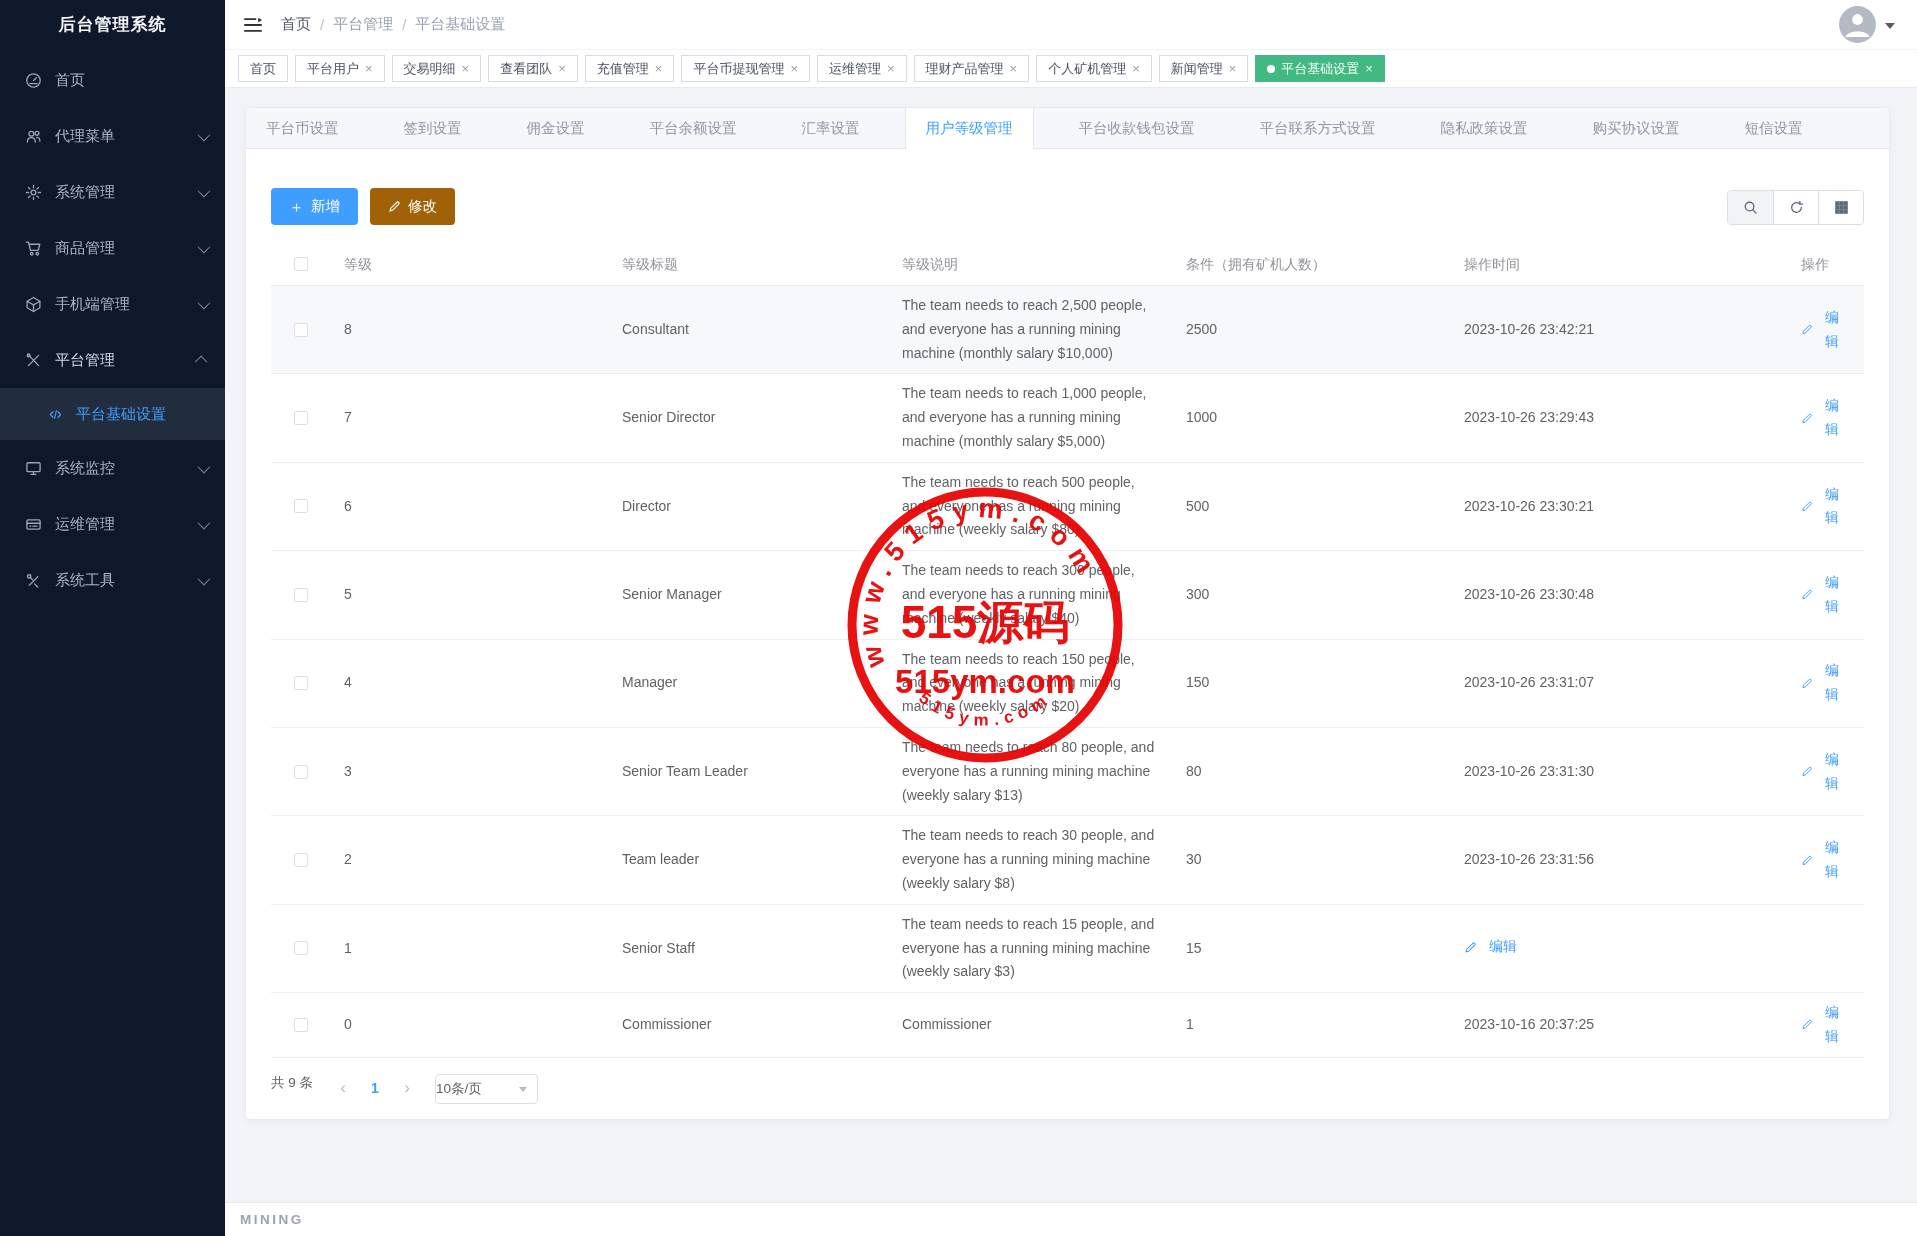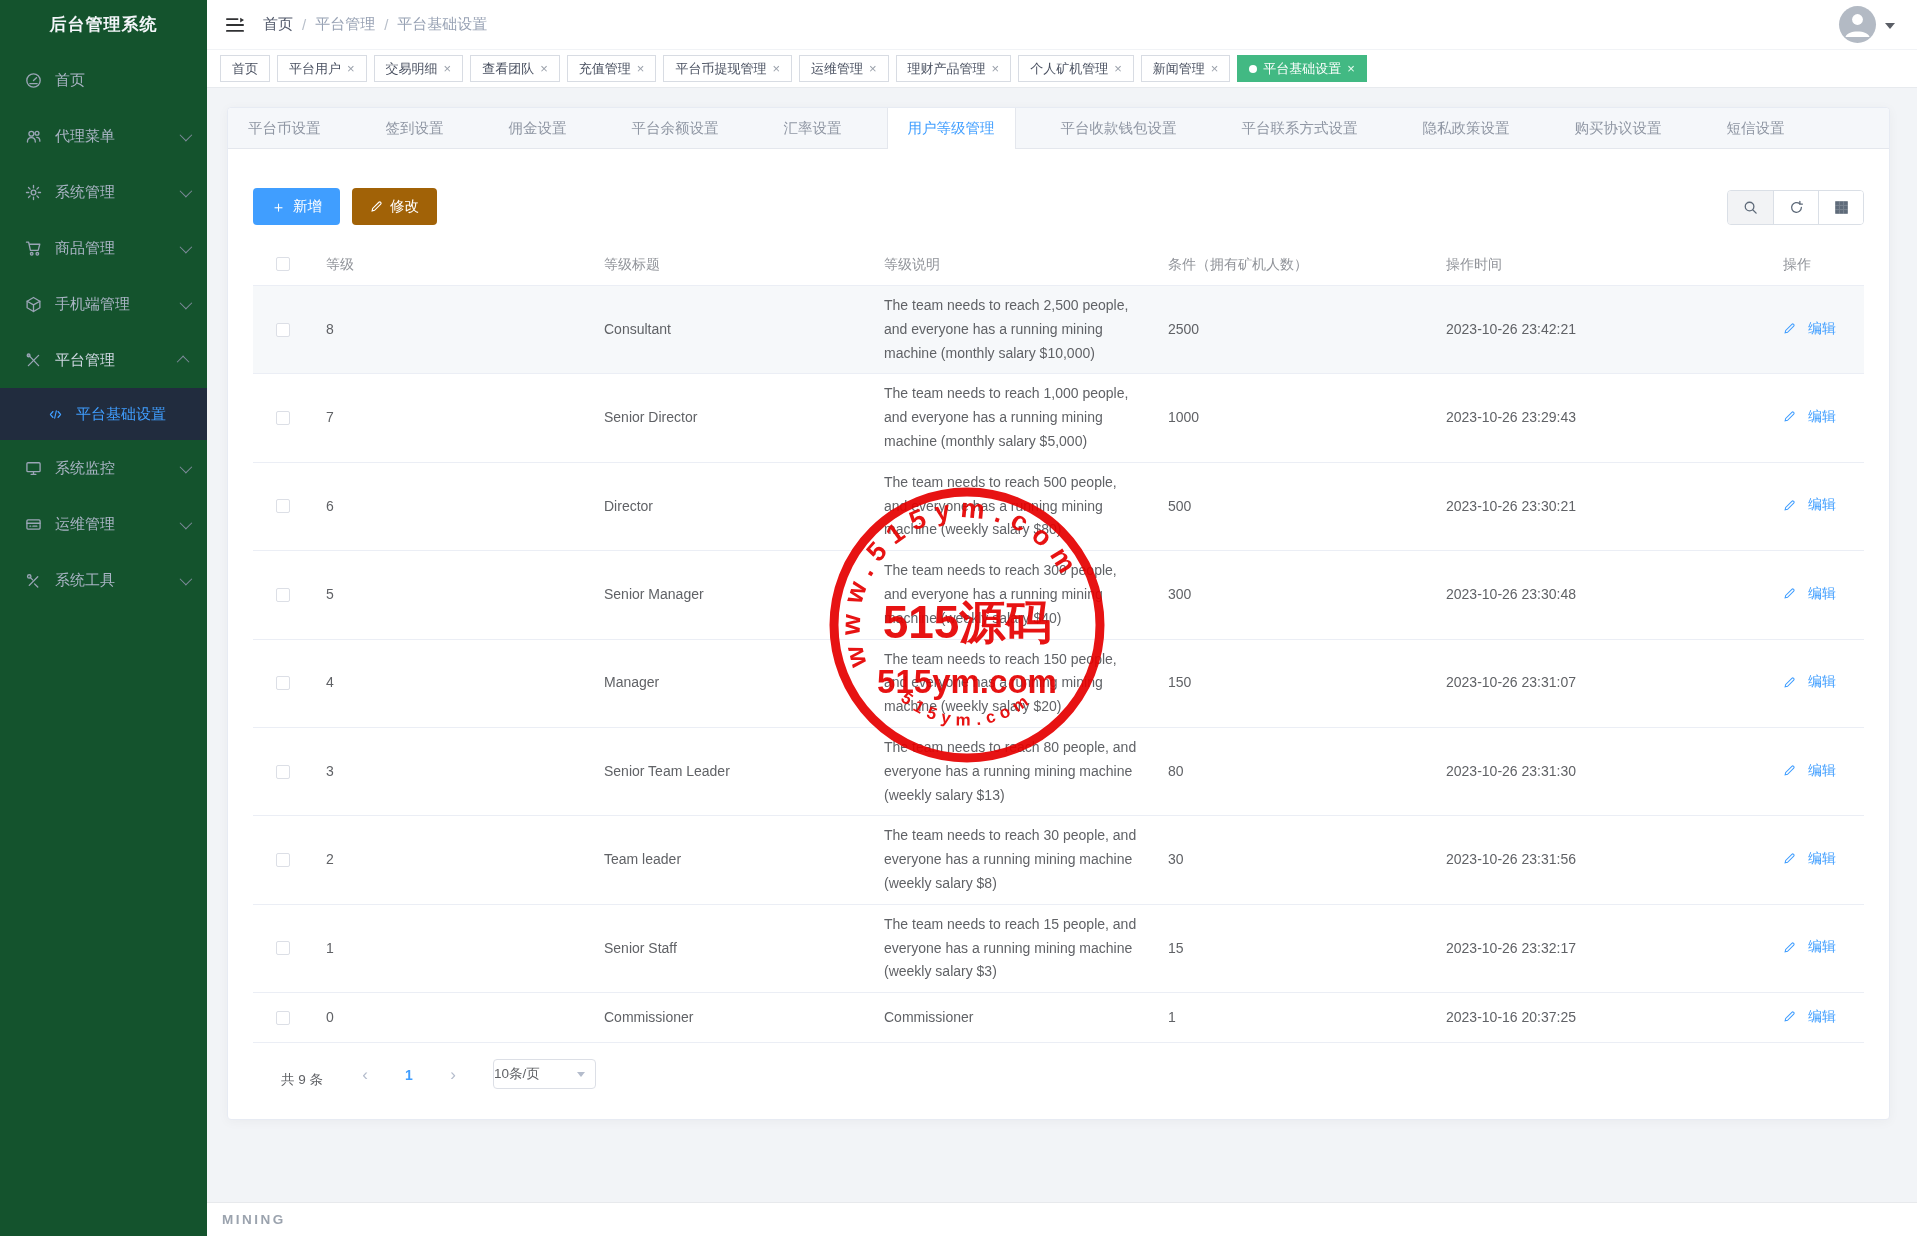--- a/index.html
+++ b/index.html
@@ -1,21 +1,21 @@
 <!DOCTYPE html>
 <html><head>
 <meta charset="utf-8">
 <style>
   * { box-sizing: border-box; margin: 0; padding: 0; }
   html,body { width:1917px; height:1236px; overflow:hidden; }
   body { font-family:"Liberation Sans","DejaVu Sans",sans-serif; background:#f2f4f7; color:#606266; }
   .app { display:flex; width:1917px; height:1236px; }
 
   
-  .sidebar { width:207px; flex-shrink:0; background:#14532d; display:flex; flex-direction:column; }
+  .sidebar { width:225px; flex-shrink:0; background:#0f172a; display:flex; flex-direction:column; }
   .logo { height:50px; line-height:50px; text-align:center; color:#f4f6fa; font-size:17px; font-weight:bold; letter-spacing:1px; }
   .menu { margin-top:2px; }
   .menu-item { height:56px; display:flex; align-items:center; padding:0 18px 0 25px; color:#a9b4c4; font-size:15px; cursor:pointer; }
   .menu-item.expanded { color:#cfd7e2; }
   .mi-icon { width:17px; height:17px; margin-right:13px; display:inline-flex; color:#9aa5b6; }
   .mi-icon svg, .chev svg { width:100%; height:100%; }
   .mi-icon svg { fill:none; stroke:currentColor; stroke-width:1.25; stroke-linecap:round; stroke-linejoin:round; }
   .mi-label { flex:1; }
   .chev { width:9px; height:9px; border-right:1.6px solid #7f8b9c; border-bottom:1.6px solid #7f8b9c; transform:rotate(45deg) translateY(-2px); }
   .chev.up { transform:rotate(-135deg) translateY(-2px); }
@@ -72,21 +72,21 @@
   .thead .cell { padding:11px 13px; line-height:20px; }
   .c0 { width:60px; display:flex; justify-content:center; padding-left:0; padding-right:0; }
   .c1 { width:278px; } .c2 { width:280px; } .c3 { width:284px; } .c4 { width:278px; } .c5 { width:337px; }
   .c6 { flex:1; }
   .trow:not(.thead) { min-height:50px; }
   .checkbox { width:14px; height:14px; border:1px solid #dcdfe6; border-radius:2px; background:#fff; cursor:pointer; }
   .edit-link { display:inline-flex; align-items:center; gap:12px; color:#409eff; cursor:pointer; }
   .edit-link svg { width:13px; height:13px; fill:none; stroke:#409eff; stroke-width:1.3; }
 
   
-  .pagination { display:flex; align-items:flex-end; margin-top:16px; font-size:14px; color:#606266; gap:16px;margin-left:28px; }
+  .pagination { display:flex; align-items:flex-start; margin-top:16px; font-size:14px; color:#606266; gap:4px; }
   .pg-total { margin-right:12px; font-size:13.5px; }
   .pg-arrow { width:28px; height:28px; display:grid; place-items:center; color:#b4bccc; font-size:17px; cursor:pointer; }
   .pg-num { width:28px; height:28px; display:grid; place-items:center; color:#409eff; font-weight:600; cursor:pointer; }
   .pg-size { position:relative; margin-left:10px; width:103px; height:30px; border:1px solid #dcdfe6; border-radius:4px; display:flex; align-items:center; font-size:13.5px; color:#606266; cursor:pointer; }
   .pg-size .sel-caret { position:absolute; right:10px; width:0; height:0; border:4.5px solid transparent; border-top:5.5px solid #b4bccc; top:12px; }
 
   
   .watermark { position:absolute; left:618px; top:395px; width:284px; height:284px; z-index:6; pointer-events:none; opacity:.92; }
   .watermark text, .watermark textPath { font-family:"Liberation Sans","DejaVu Sans",sans-serif; }
 
@@ -469,21 +469,20 @@
                   </span></div>
               </div>
               <div class="trow">
                 <div class="cell c0">
                   <span class="checkbox"></span>
                 </div>
                 <div class="cell c1">1</div>
                 <div class="cell c2">Senior Staff</div>
                 <div class="cell c3">The team needs to reach 15 people, and everyone has a running mining machine (weekly salary $3)</div>
                 <div class="cell c4">15</div>
-                <div class="cell c5">2023-10-26 23:32:17</div>
                 <div class="cell c6"><span class="edit-link">
                     <svg viewBox="0 0 16 16">
                       <path d="M2.6 13.4l.7-3L10.9 2.8a1.5 1.5 0 0 1 2.1 0l.2.2a1.5 1.5 0 0 1 0 2.1L5.6 12.7z"></path>
                     </svg>
                     <span>编辑</span>
                   </span></div>
               </div>
               <div class="trow">
                 <div class="cell c0">
                   <span class="checkbox"></span>

